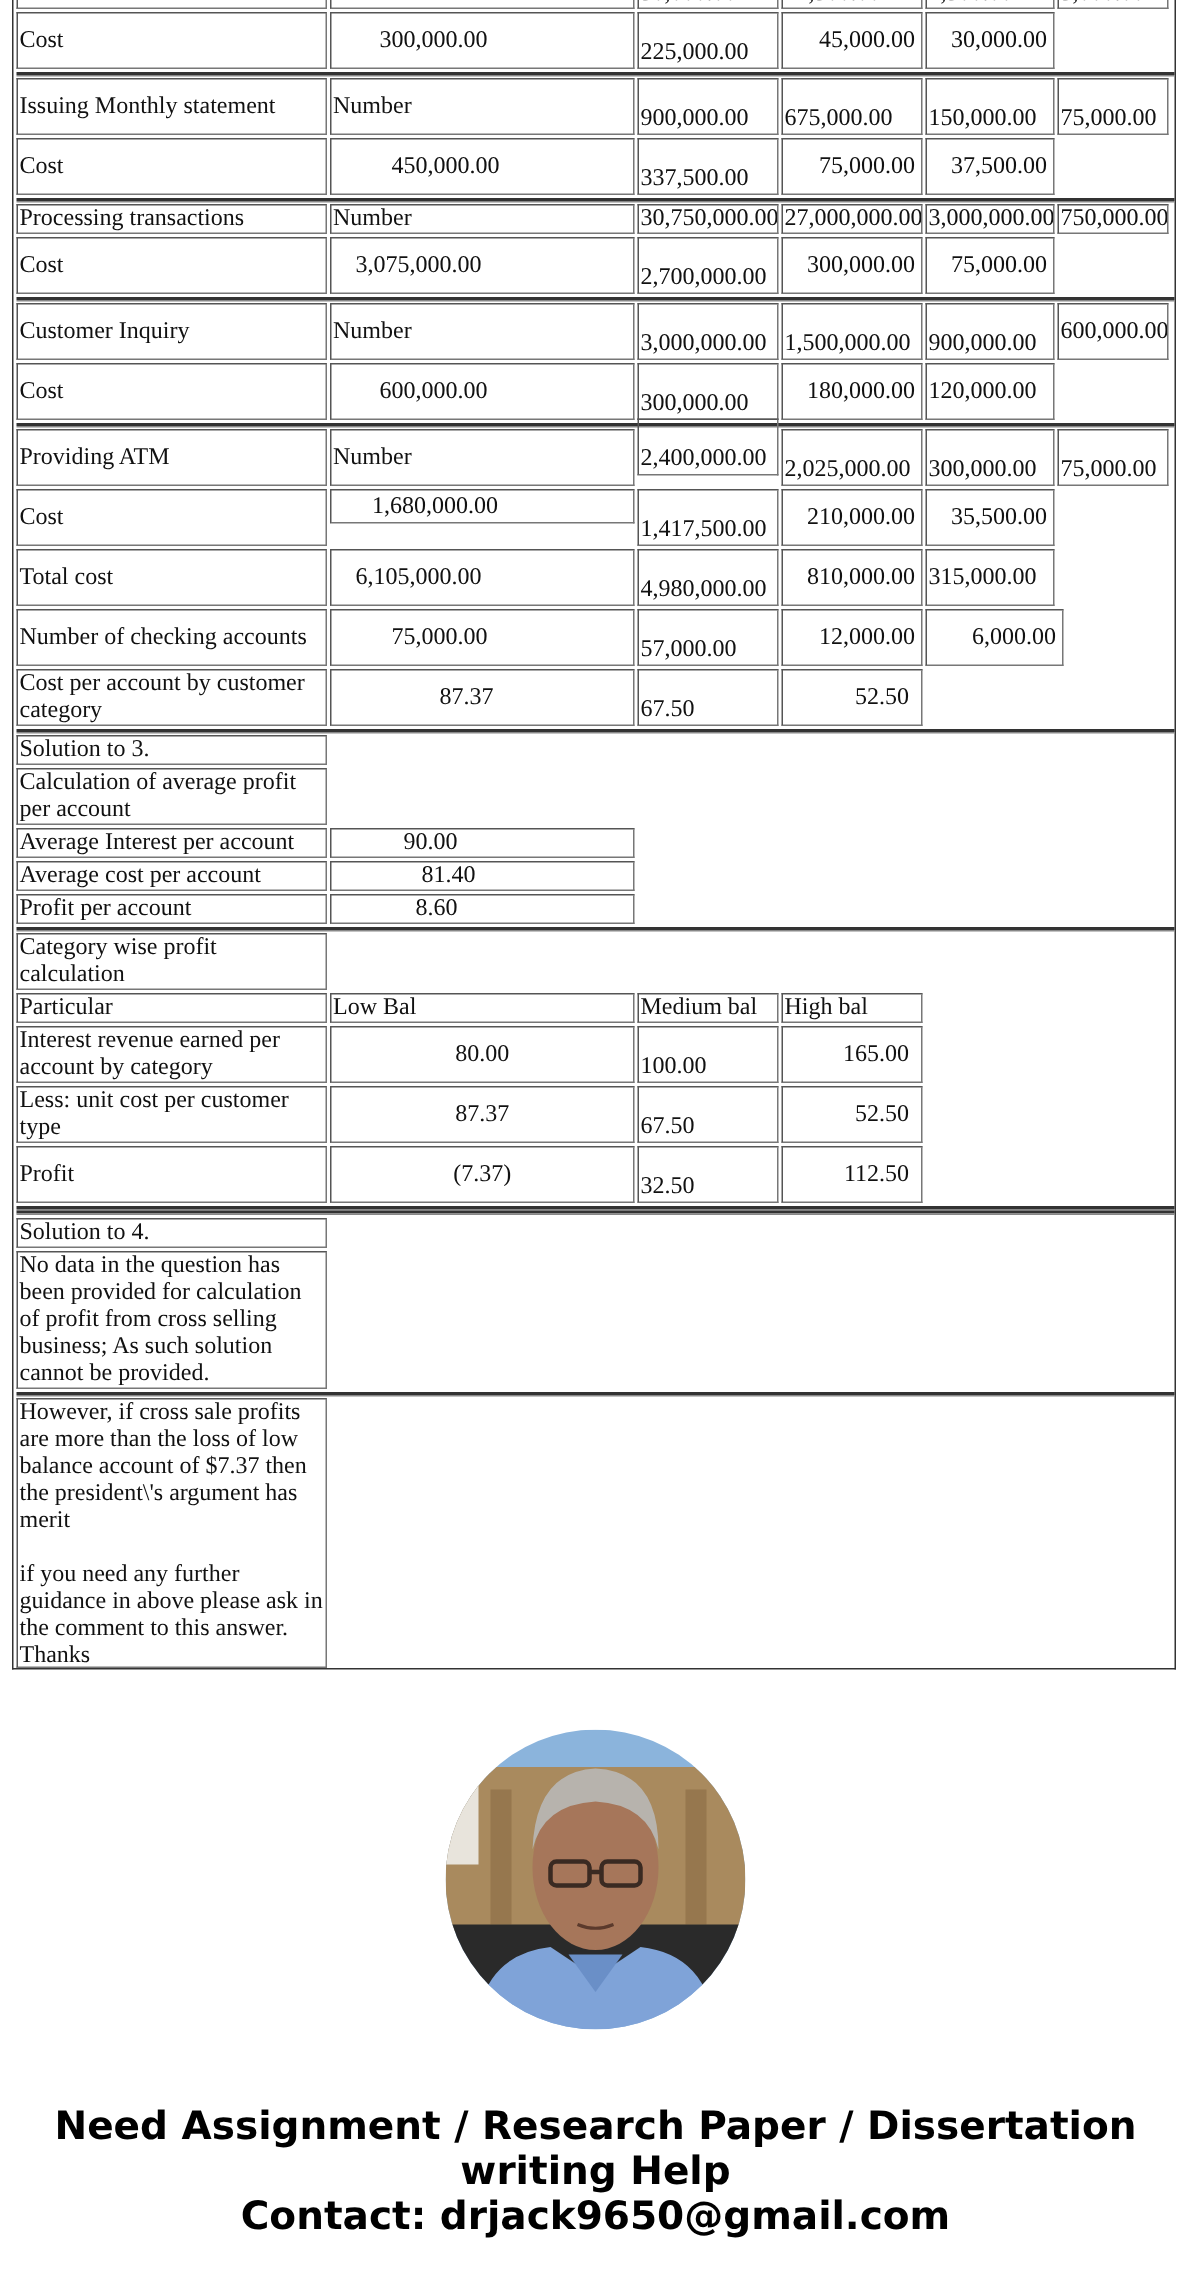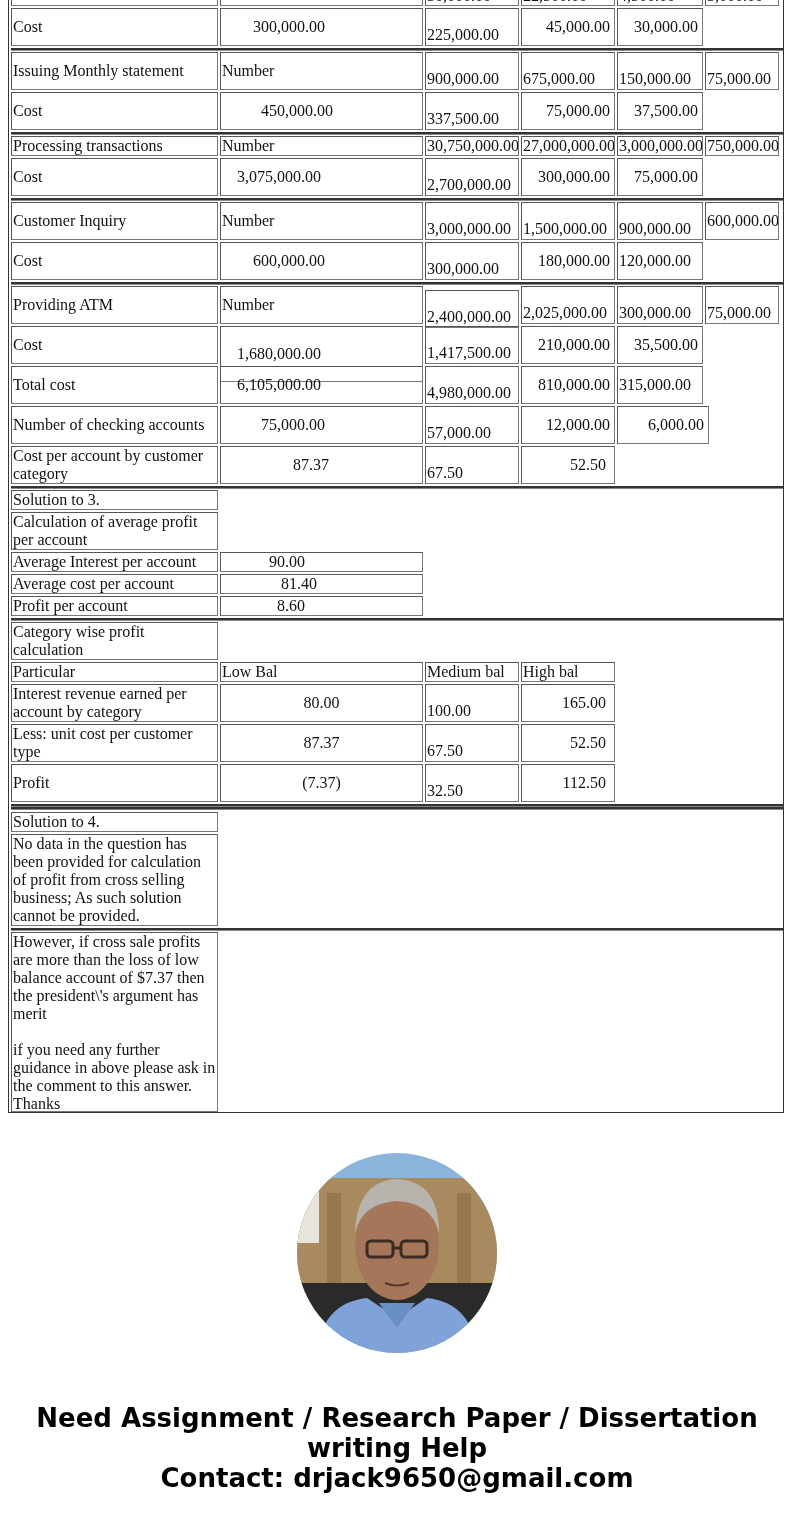--- a/index.html
+++ b/index.html
@@ -81,27 +81,27 @@
 <div class="cell mid" style="left:11px;top:242px;width:207px;height:38px;">Cost</div>
 <div class="cell mid indent" style="left:220px;top:242px;width:203px;height:38px;">600,000.00</div>
 <div class="cell bot" style="left:425px;top:242px;width:94px;height:38px;">300,000.00</div>
 <div class="cell mid right" style="left:521px;top:242px;width:94px;height:38px;">180,000.00</div>
 <div class="cell mid" style="left:617px;top:242px;width:86px;height:38px;">120,000.00</div>
 
 <div class="sep" style="left:11px;top:282px;width:772px;"></div>
 
 <div class="cell mid" style="left:11px;top:286px;width:207px;height:38px;">Providing ATM</div>
 <div class="cell mid" style="left:220px;top:286px;width:203px;height:38px;">Number</div>
-<div class="cell bot" style="left:425px;top:290px;width:94px;height:38px;">2,400,000.00</div>
+<div class="cell bot" style="left:425px;top:279px;width:94px;height:38px;">2,400,000.00</div>
 <div class="cell bot" style="left:521px;top:286px;width:94px;height:38px;">2,025,000.00</div>
 <div class="cell bot" style="left:617px;top:286px;width:86px;height:38px;">300,000.00</div>
 <div class="cell bot" style="left:705px;top:286px;width:74px;height:38px;">75,000.00</div>
 
 <div class="cell mid" style="left:11px;top:326px;width:207px;height:38px;">Cost</div>
-<div class="cell mid" style="left:220px;top:326px;width:203px;height:56px;padding-left:16px;">1,680,000.00</div>
+<div class="cell mid" style="left:220px;top:326px;width:203px;height:23px;padding-left:27px;">1,680,000.00</div>
 <div class="cell bot" style="left:425px;top:326px;width:94px;height:38px;">1,417,500.00</div>
 <div class="cell mid right" style="left:521px;top:326px;width:94px;height:38px;">210,000.00</div>
 <div class="cell mid right" style="left:617px;top:326px;width:86px;height:38px;">35,500.00</div>
 
 <div class="cell mid" style="left:11px;top:366px;width:207px;height:38px;">Total cost</div>
 <div class="cell mid" style="left:220px;top:366px;width:203px;height:38px;padding-left:16px;">6,105,000.00</div>
 <div class="cell bot" style="left:425px;top:366px;width:94px;height:38px;">4,980,000.00</div>
 <div class="cell mid right" style="left:521px;top:366px;width:94px;height:38px;">810,000.00</div>
 <div class="cell mid" style="left:617px;top:366px;width:86px;height:38px;">315,000.00</div>
 

